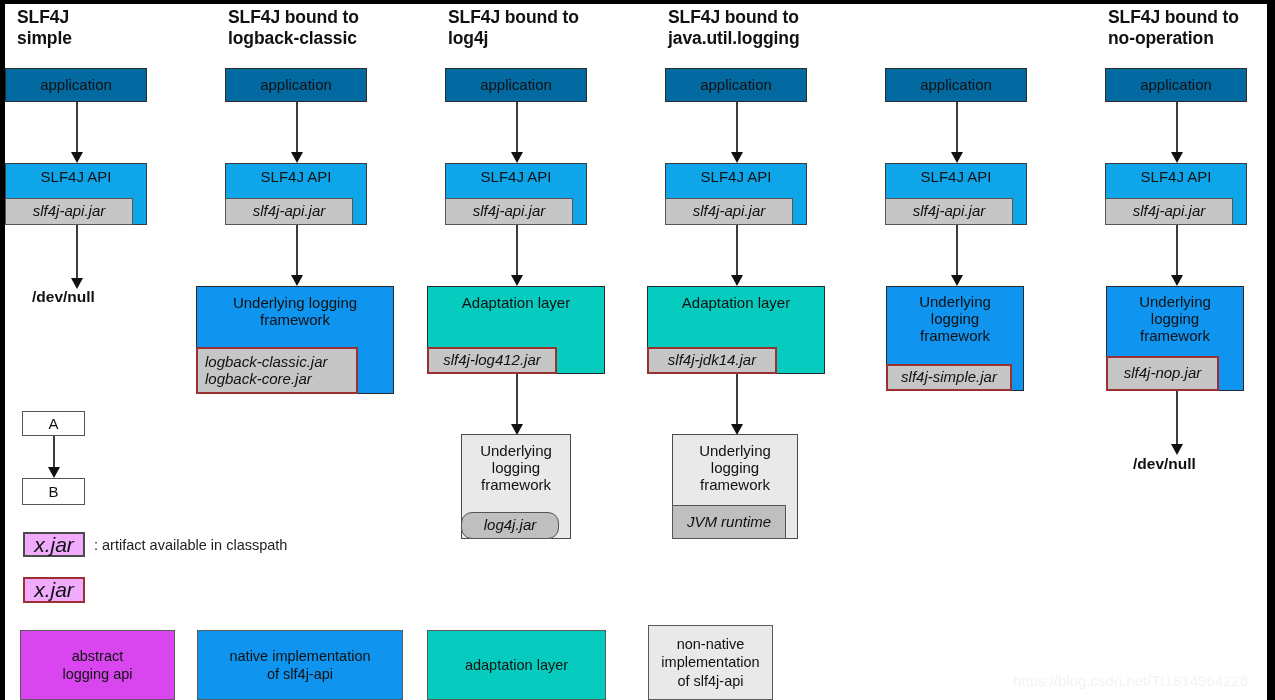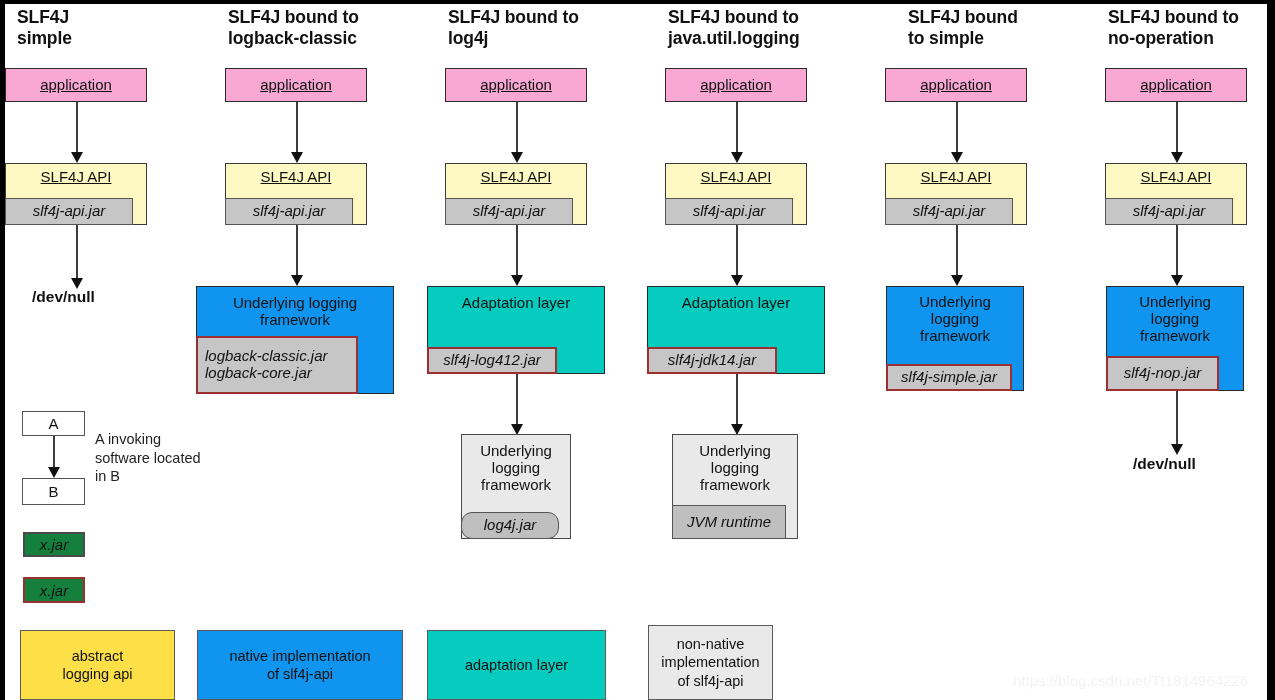--- a/index.html
+++ b/index.html
@@ -24,22 +24,22 @@
   
   .node{
     border:1px solid #3a3a3a;
     display:flex;flex-direction:column;
     justify-content:center;align-items:center;
     font-size:15px;color:#111;line-height:1.12;
     text-align:center;
   }
   .node .title{padding:0 4px;}
 
-  .green{background:#f9a8d4;border-color:#2a2a2a;text-decoration:underline;}
-  .lightblue{background:#fef9c3;border-color:#3a3a3a;text-decoration:underline;}
+  .green{background:#0369a1;border-color:#2a2a2a;}
+  .lightblue{background:#0ea5e9;border-color:#3a3a3a;}
   .azure{background:#0f95ef;border-color:#2a2a2a;}
   .teal{background:#05ccbf;border-color:#2a2a2a;}
   .grayb{background:#e9e9e9;border-color:#4a4a4a;}
 
   
   .jar{
     position:absolute;
     box-sizing:border-box;
     background:#c6c6c6;
     border:1px solid #555;
@@ -88,23 +88,23 @@
     background:#fff;border:1px solid #555;
     display:flex;align-items:center;justify-content:center;
     font-size:15px;color:#111;
   }
   .lgtext{
     position:absolute;font-size:14.5px;color:#222;line-height:1.28;
     white-space:pre-line;
   }
   .lgchip{
     position:absolute;box-sizing:border-box;
-    background:#15803d;border:2px solid #4a4a4a;
+    background:#f0abfc;border:2px solid #4a4a4a;
     display:flex;align-items:center;justify-content:center;
-    font-style:italic;font-size:15px;color:#111;
+    font-style:italic;font-size:21px;color:#111;
   }
   .lgchip.bind{border:2px solid #9c3030;}
 
   .swatch{
     position:absolute;box-sizing:border-box;
     border:1px solid #5a5a5a;
     display:flex;align-items:center;justify-content:center;
     text-align:center;font-size:14.5px;color:#111;line-height:1.25;
     white-space:pre-line;
   }
@@ -123,22 +123,20 @@
 <div id="inner">
 
   <div class="colhead" style="left:17px;top:7px;width:200px;">SLF4J
 simple</div>
   <div class="colhead" style="left:228px;top:7px;width:210px;">SLF4J bound to
 logback-classic</div>
   <div class="colhead" style="left:448px;top:7px;width:210px;">SLF4J bound to
 log4j</div>
   <div class="colhead" style="left:668px;top:7px;width:225px;">SLF4J bound to
 java.util.logging</div>
-  <div class="colhead" style="left:908px;top:7px;width:200px;">SLF4J bound
-to simple</div>
   <div class="colhead" style="left:1108px;top:7px;width:200px;">SLF4J bound to
 no-operation</div>
 
   <div class="abs node green" style="left:5px;top:68px;width:142px;height:34px;">
     <span class="title">application</span>
   </div>
   <div class="abs node green" style="left:225px;top:68px;width:142px;height:34px;">
     <span class="title">application</span>
   </div>
   <div class="abs node green" style="left:445px;top:68px;width:142px;height:34px;">
@@ -226,21 +224,21 @@
   </div>
   <div class="arrow" style="left:1176px;top:225px;">
     <div class="shaft" style="height:50px;"></div>
         <div class="head" style="top:50px;"></div>
   </div>
 
   <div class="devnull" style="left:32px;top:288px;">/dev/null</div>
 
   <div class="abs node azure" style="left:196px;top:286px;width:198px;height:108px;justify-content:flex-start;padding-top:8px;">
     <span class="title" style="white-space:pre-line;">Underlying logging framework</span>
-    <div class="jar bind" style="left:-1px;bottom:-1px;width:162px;height:58px;white-space:pre-line;text-align:left;align-items:flex-start;padding-left:7px;">logback-classic.jar
+    <div class="jar bind" style="left:-1px;bottom:-1px;width:162px;height:47px;white-space:pre-line;text-align:left;align-items:flex-start;padding-left:7px;">logback-classic.jar
 logback-core.jar</div>
   </div>
 
   <div class="abs node teal" style="left:427px;top:286px;width:178px;height:88px;justify-content:flex-start;padding-top:8px;">
     <span class="title">Adaptation layer</span>
     <div class="jar bind" style="left:-1px;bottom:-1px;width:130px;height:27px;">slf4j-log412.jar</div>
   </div>
   <div class="arrow" style="left:516px;top:374px;">
     <div class="shaft" style="height:50px;"></div>
         <div class="head" style="top:50px;"></div>
@@ -285,29 +283,27 @@
         <div class="head" style="top:53px;"></div>
   </div>
   <div class="devnull" style="left:1133px;top:455px;">/dev/null</div>
 
   <div class="lgbox" style="left:22px;top:411px;width:63px;height:25px;">A</div>
   <div class="arrow" style="left:53px;top:436px;">
     <div class="shaft" style="height:31px;"></div>
         <div class="head" style="top:31px;"></div>
   </div>
   <div class="lgbox" style="left:22px;top:478px;width:63px;height:27px;">B</div>
-  <div class="lgtext" style="left:95px;top:430px;width:160px;">A invoking
-software located
-in B</div>
 
   <div class="lgchip" style="left:23px;top:532px;width:62px;height:25px;">x.jar</div>
+  <div class="lgtext" style="left:94px;top:536px;width:420px;">: artifact available in classpath</div>
 
   <div class="lgchip bind" style="left:23px;top:577px;width:62px;height:26px;">x.jar</div>
 
-  <div class="swatch" style="left:20px;top:630px;width:155px;height:70px;background:#fde047;">
+  <div class="swatch" style="left:20px;top:630px;width:155px;height:70px;background:#d946ef;">
     <span>abstract
 logging api</span>
   </div>
   <div class="swatch" style="left:197px;top:630px;width:206px;height:70px;background:#0f95ef;">
     <span>native implementation
 of slf4j-api</span>
   </div>
   <div class="swatch" style="left:427px;top:630px;width:179px;height:70px;background:#05ccbf;">
     <span>adaptation layer</span>
   </div>

